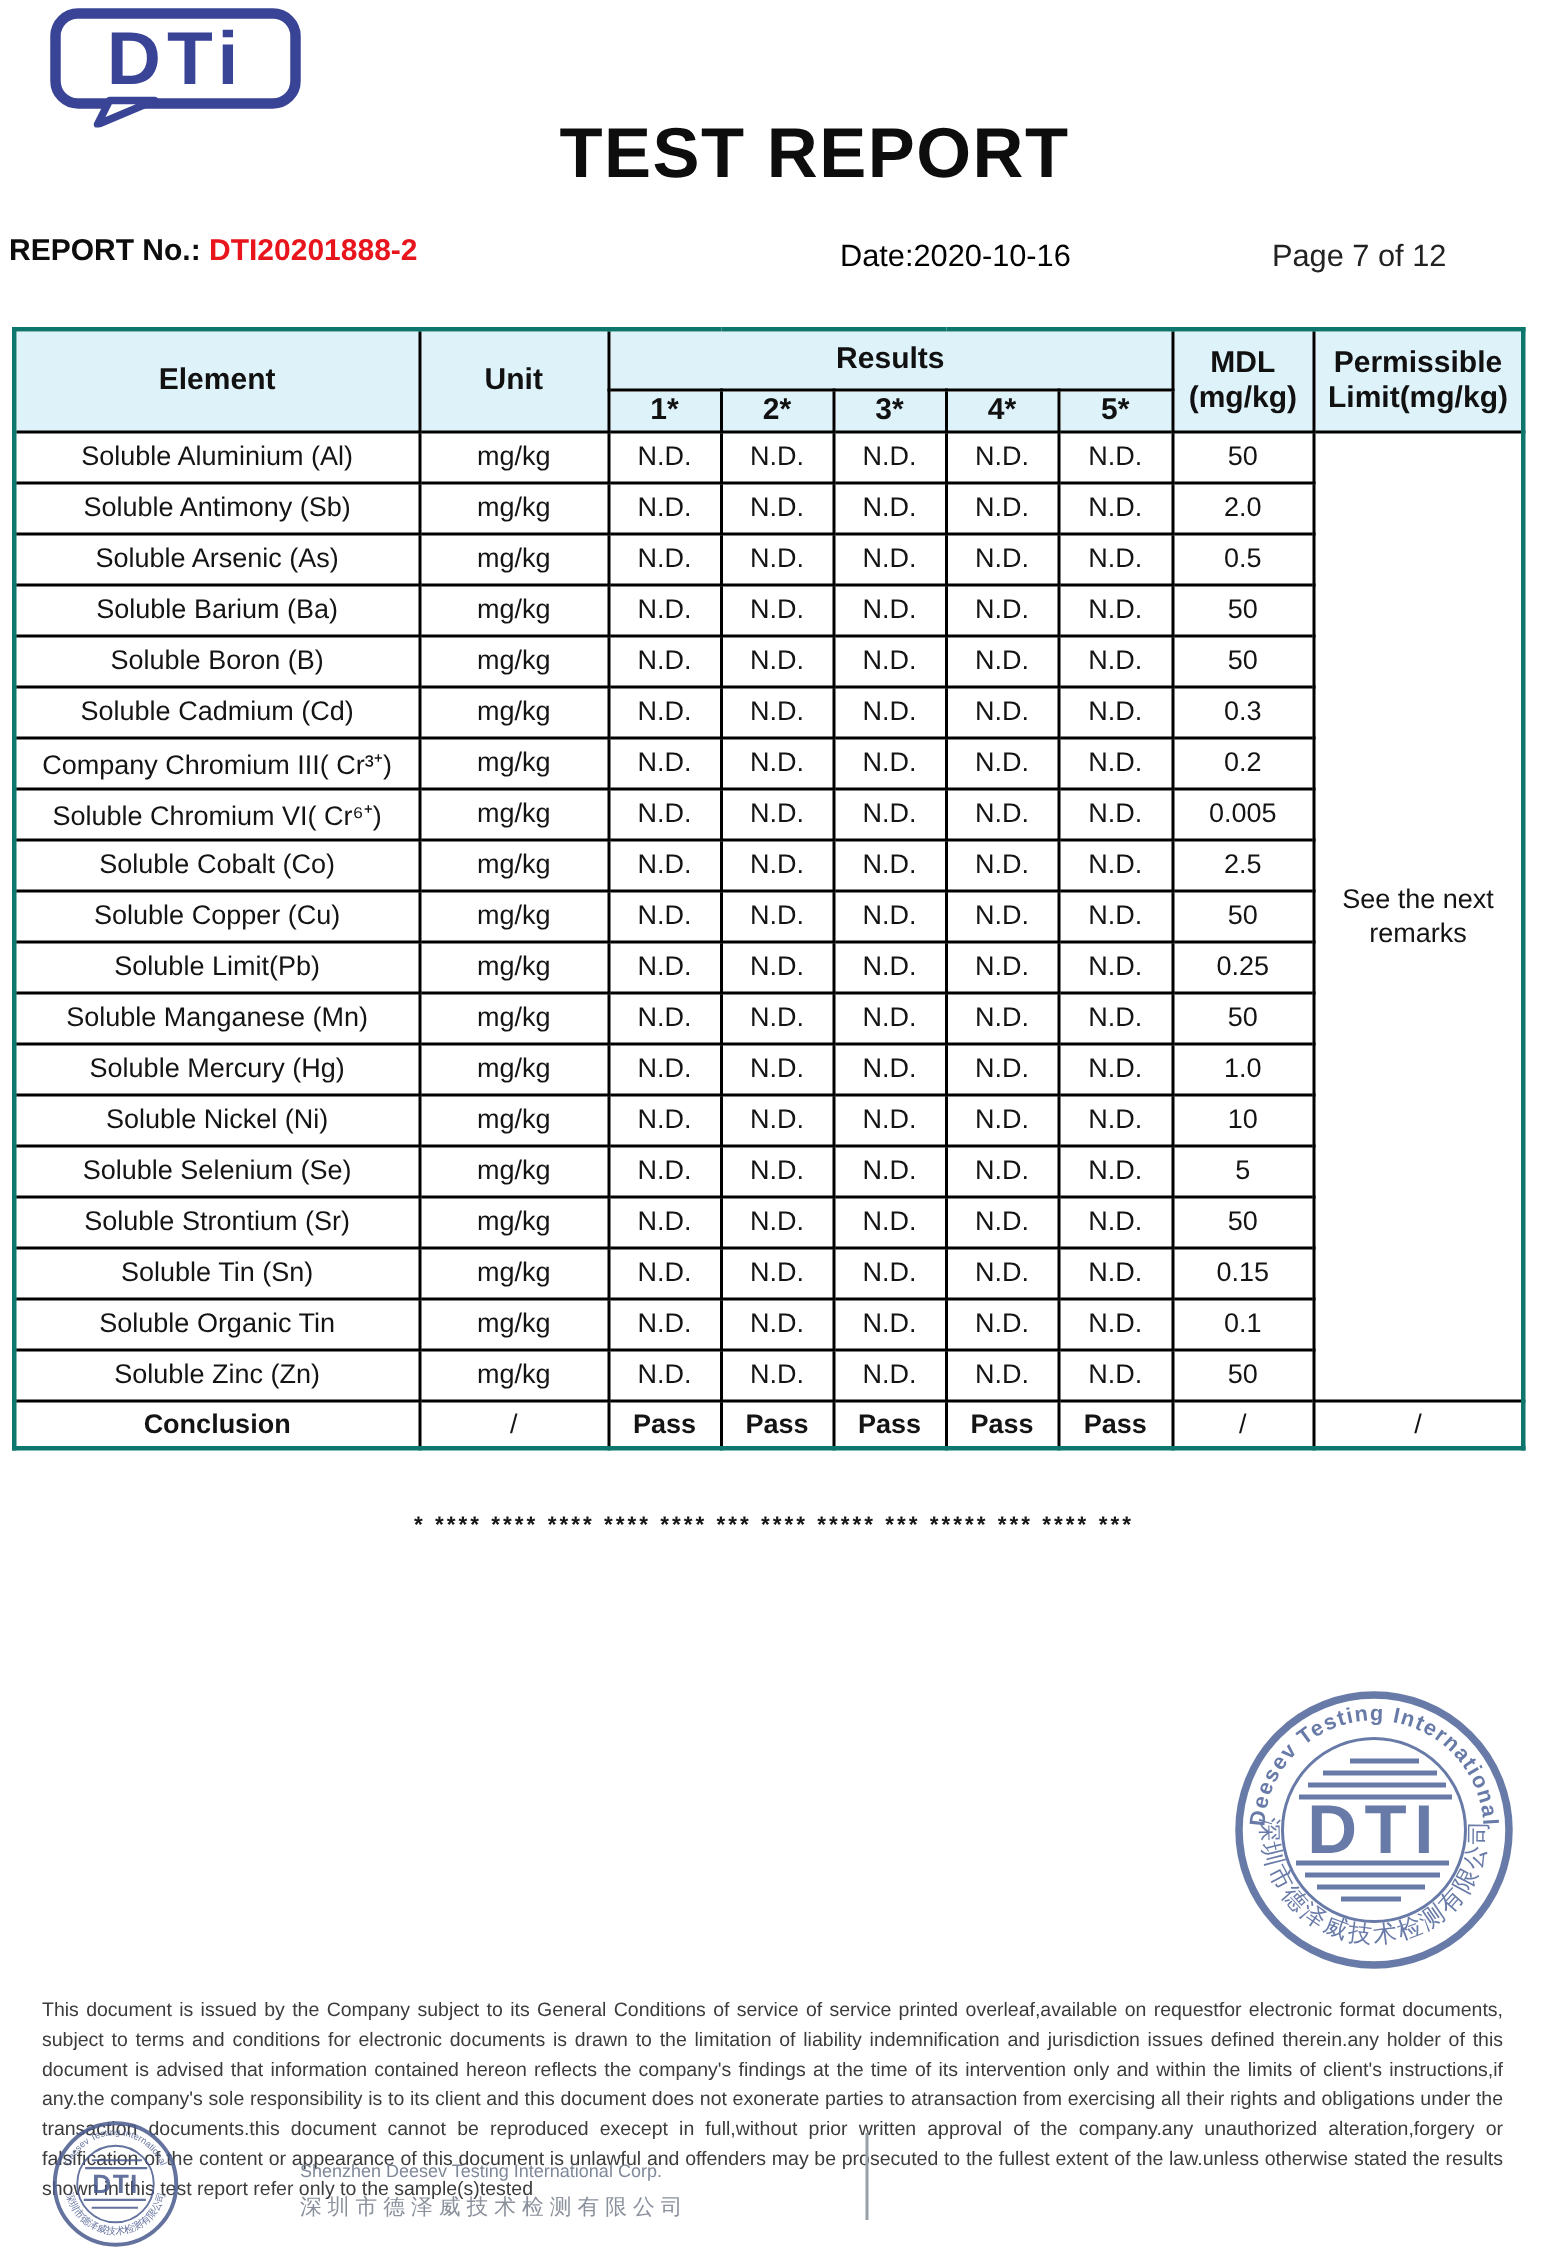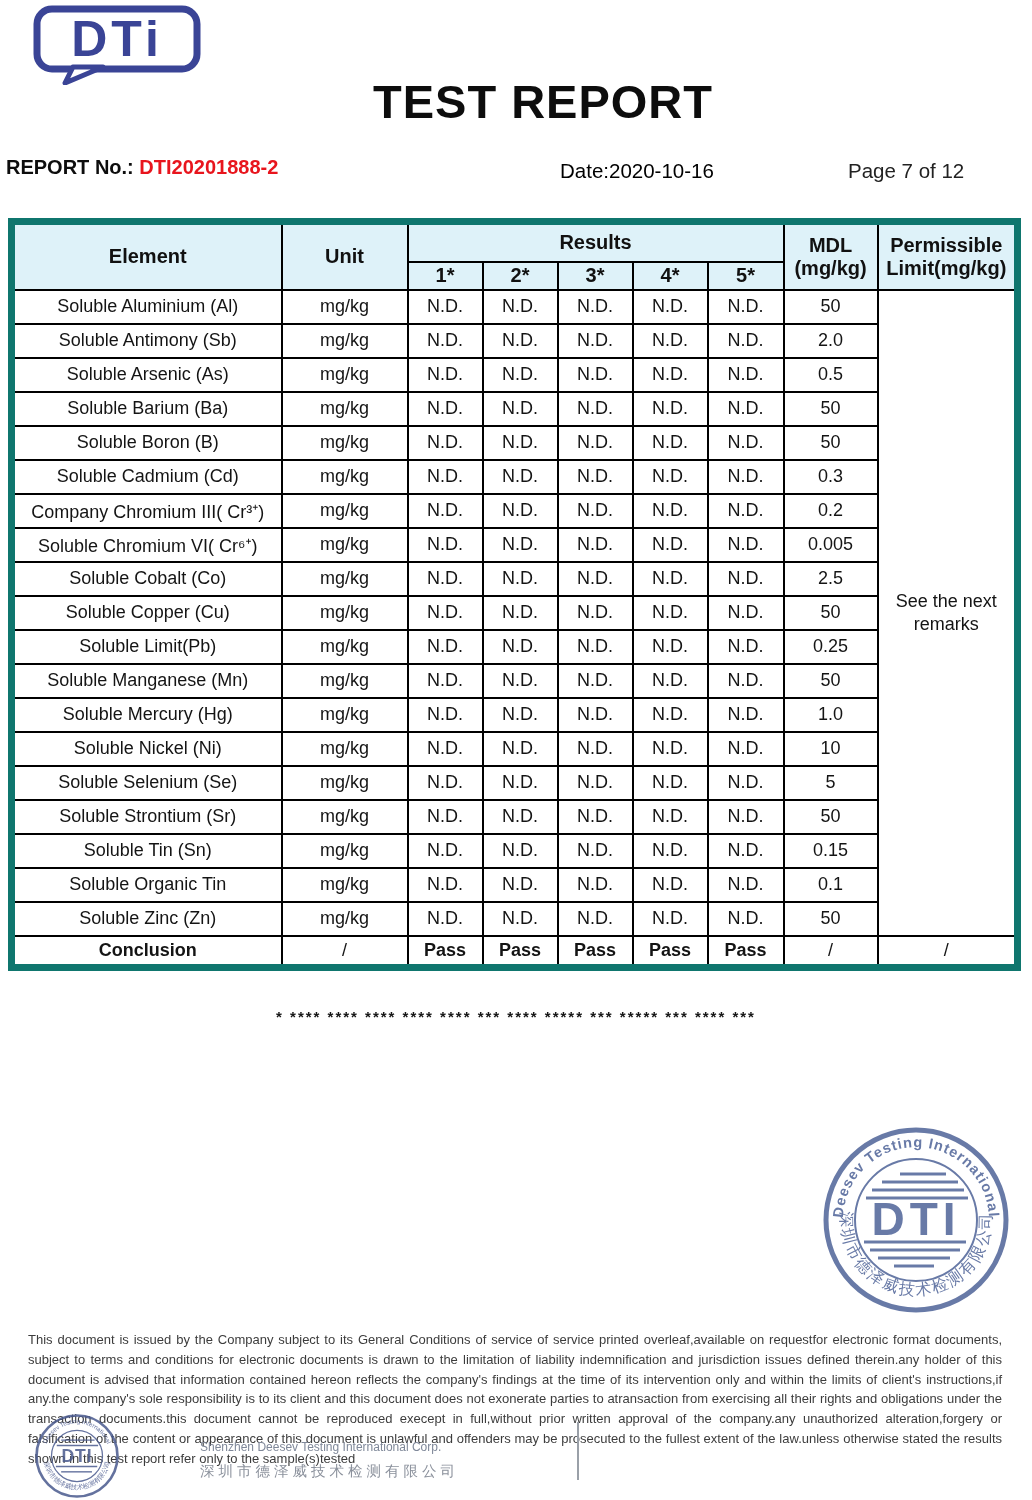--- a/index.html
+++ b/index.html
@@ -13,21 +13,21 @@
            font-size:47px; font-weight:bold; letter-spacing:1px; color:#0d0d0d;margin-left:27px; }
   .report-line { position:absolute; left:0; top:156px; width:100%; height:34px; }
   .report-no-label { position:absolute; left:6px; top:0; font-size:20px; font-weight:bold; color:#0d0d0d; }
   .report-no-value { font-weight:bold; color:#e8151d; }
   .report-date { position:absolute; left:560px; top:3px; font-size:20.5px; color:#000000; }
   .report-page { position:absolute; left:848px; top:3px; font-size:20.5px; color:#222; }
 
   
   .tbl-wrap { position:absolute; left:8px; top:218px; }
   table.rpt { border-collapse:collapse; table-layout:fixed; width:1006px;
-              border:7px solid #0f766e; }
+              border:3px solid #0f766e; }
   table.rpt th, table.rpt td { border:2px solid #000; padding:0 4px; overflow:hidden; }
   table.rpt th { background:#def2f9; font-size:20px; font-weight:bold; text-align:center; }
   th.el-head { text-align:left; padding-left:8px; }
   th.sub-head { background:#ffffff; font-size:18px; height:28px; }
   tr.hdr1 { height:40px; }
   td.cell-el { text-align:left; padding-left:7px; font-size:19px; }
   table.rpt td { text-align:center; font-size:18px; height:34px; color:#141414; }
   td.cell-note { font-size:19px; line-height:1.25; vertical-align:middle; }
   tr.concl td { height:32px; }
   td.concl-label { text-align:left; padding-left:7px; font-weight:bold; font-size:20px; }

